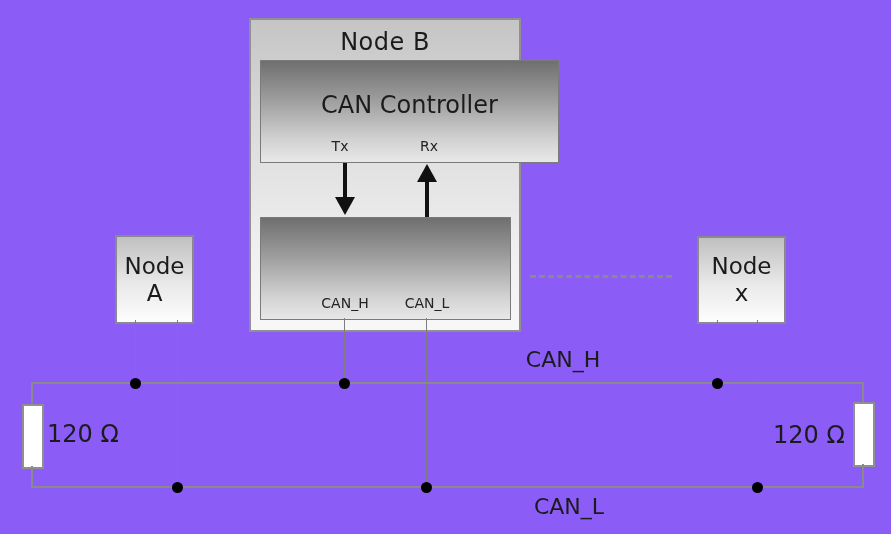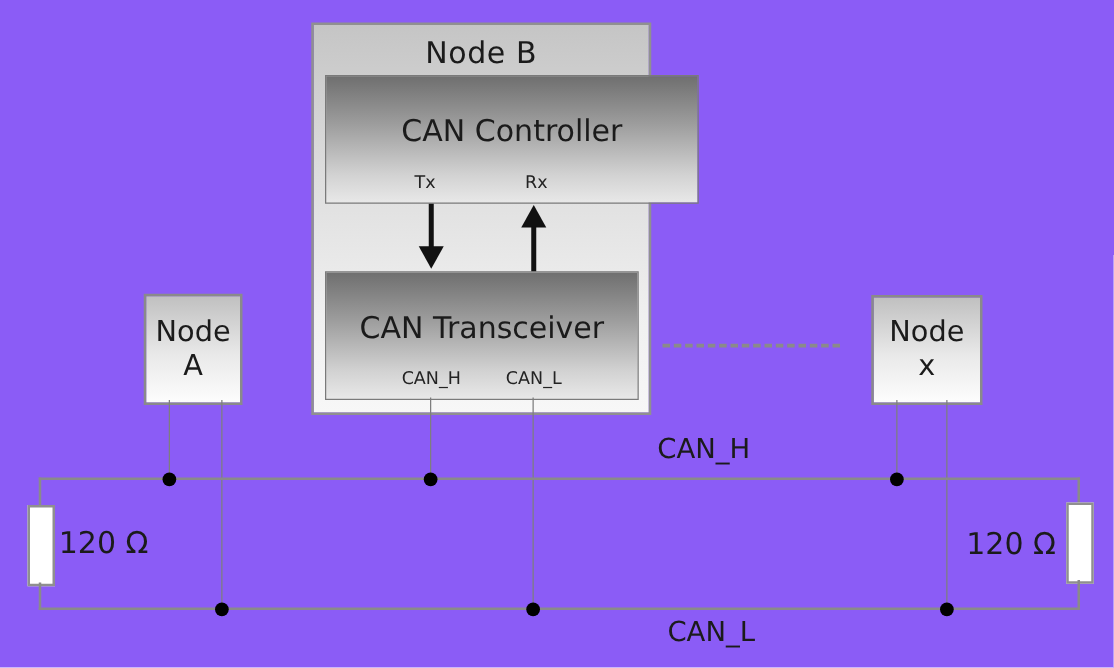--- a/index.html
+++ b/index.html
@@ -78,21 +78,20 @@
   <div class="abs node-b">
     <div class="node-b-title">Node B</div>
 
     <div class="inner-box controller">
       <div class="inner-label">CAN Controller</div>
       <div class="pin-label" style="left:49px;width:60px;">Tx</div>
       <div class="pin-label" style="left:138px;width:60px;">Rx</div>
     </div>
 
     <div class="inner-box transceiver">
-      <div class="inner-label">CAN Transceiver</div>
       <div class="pin-label" style="left:39px;width:90px;">CAN_H</div>
       <div class="pin-label" style="left:121px;width:90px;">CAN_L</div>
     </div>
   </div>
 
   <div class="abs arrow-line" style="left:343px;top:163px;height:36px;"></div>
   <div class="abs arrow-head head-down" style="left:335px;top:197px;"></div>
 
   <div class="abs arrow-head head-up" style="left:417px;top:164px;"></div>
   <div class="abs arrow-line" style="left:425px;top:181px;height:36px;"></div>

